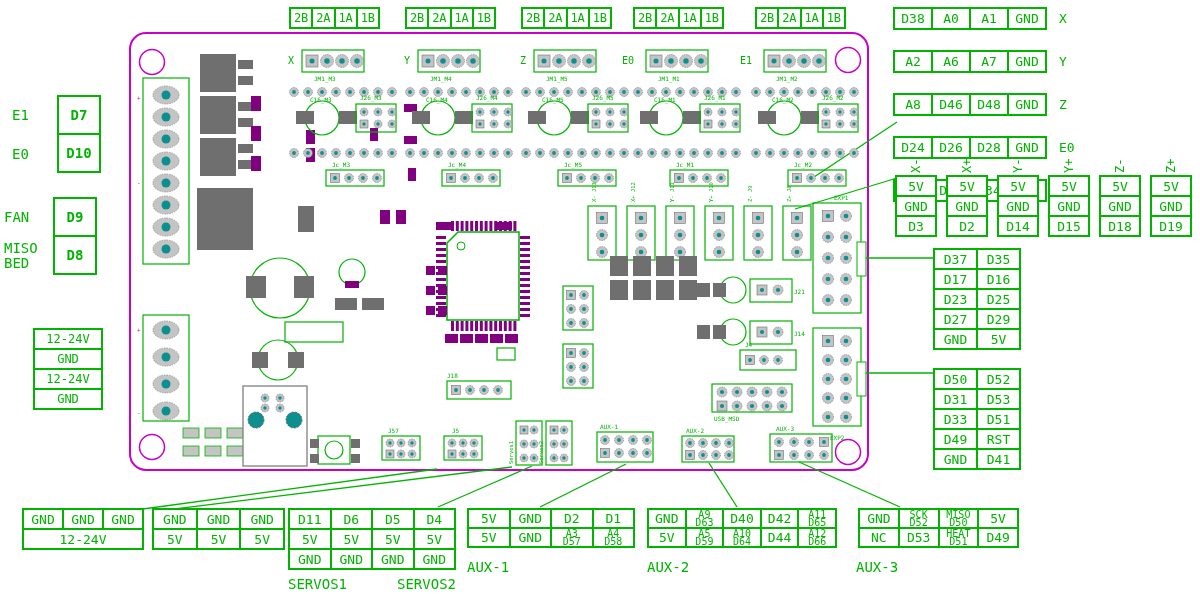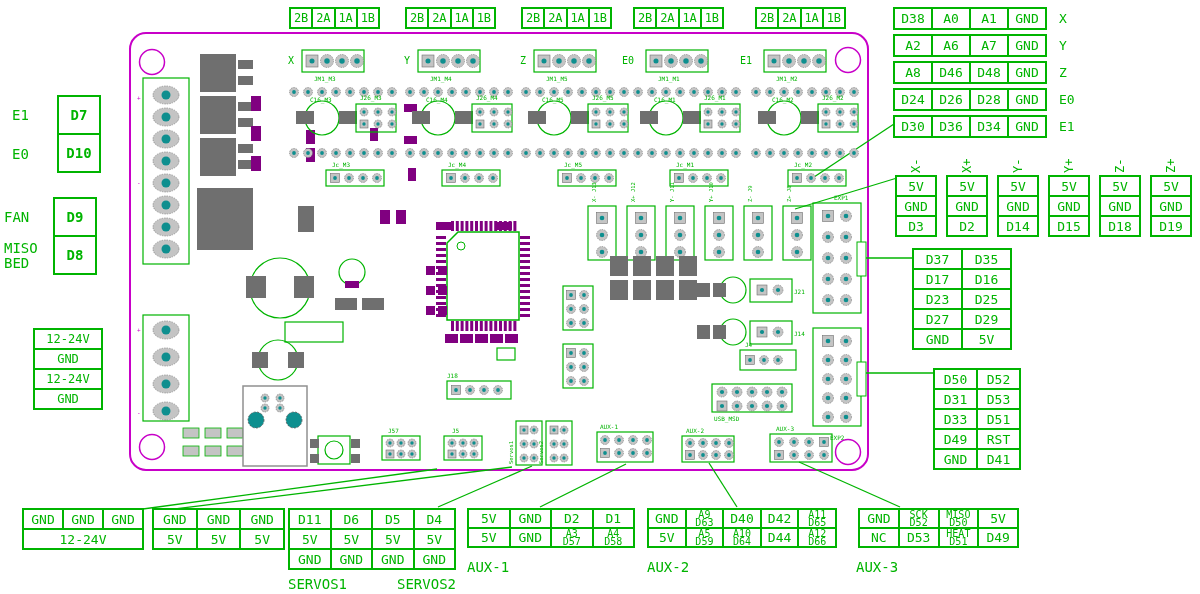--- a/index.html
+++ b/index.html
@@ -11,21 +11,21 @@
   .trow{display:flex;}
   .tcell{flex:1 1 0;height:var(--ch,22px);border:2px solid var(--g);margin-left:-2px;margin-top:-2px;
          display:flex;flex-direction:column;align-items:center;justify-content:center;
          font-size:var(--fs,13px);line-height:1;background:#fff;box-sizing:border-box;white-space:pre;}
   .trow .tcell:first-child{margin-left:0;}
   .tbl > .trow:first-child .tcell{margin-top:0;}
   .tcell.stack div{font-size:10px;line-height:8px;}
   .nm{margin-top:0 !important;}
   
   .pinmap{position:absolute;display:flex;flex-direction:column;}
-  .pmrow{display:flex;align-items:center;margin-bottom:4px;}
+  .pmrow{display:flex;align-items:center;margin-bottom:20px;}
   .pmcells{display:flex;width:152px;}
   .axis{margin-left:12px;font-size:13px;}
   
   .endstops{position:absolute;display:flex;}
   .escol{width:42px;margin-right:9px;display:flex;flex-direction:column;}
   .escol:last-child{margin-right:0;}
   .rot{writing-mode:vertical-rl;transform:rotate(180deg);font-size:12px;height:28px;
        align-self:center;display:flex;align-items:center;margin-bottom:2px;}
   .escol .tbl{position:static;}
   
@@ -1038,21 +1038,21 @@
           <div class="trow">
             <div class="tcell">GND</div>
           </div>
           <div class="trow">
             <div class="tcell">D19</div>
           </div>
         </div>
       </div>
     </div>
 
-  <div class="tbl" style="left:912px;top:248px;width:100px;--ch:22px;--fs:13px">
+  <div class="tbl" style="left:933px;top:248px;width:88px;--ch:22px;--fs:13px">
       <div class="trow">
         <div class="tcell">D37</div>
         <div class="tcell">D35</div>
       </div>
       <div class="trow">
         <div class="tcell">D17</div>
         <div class="tcell">D16</div>
       </div>
       <div class="trow">
         <div class="tcell">D23</div>

